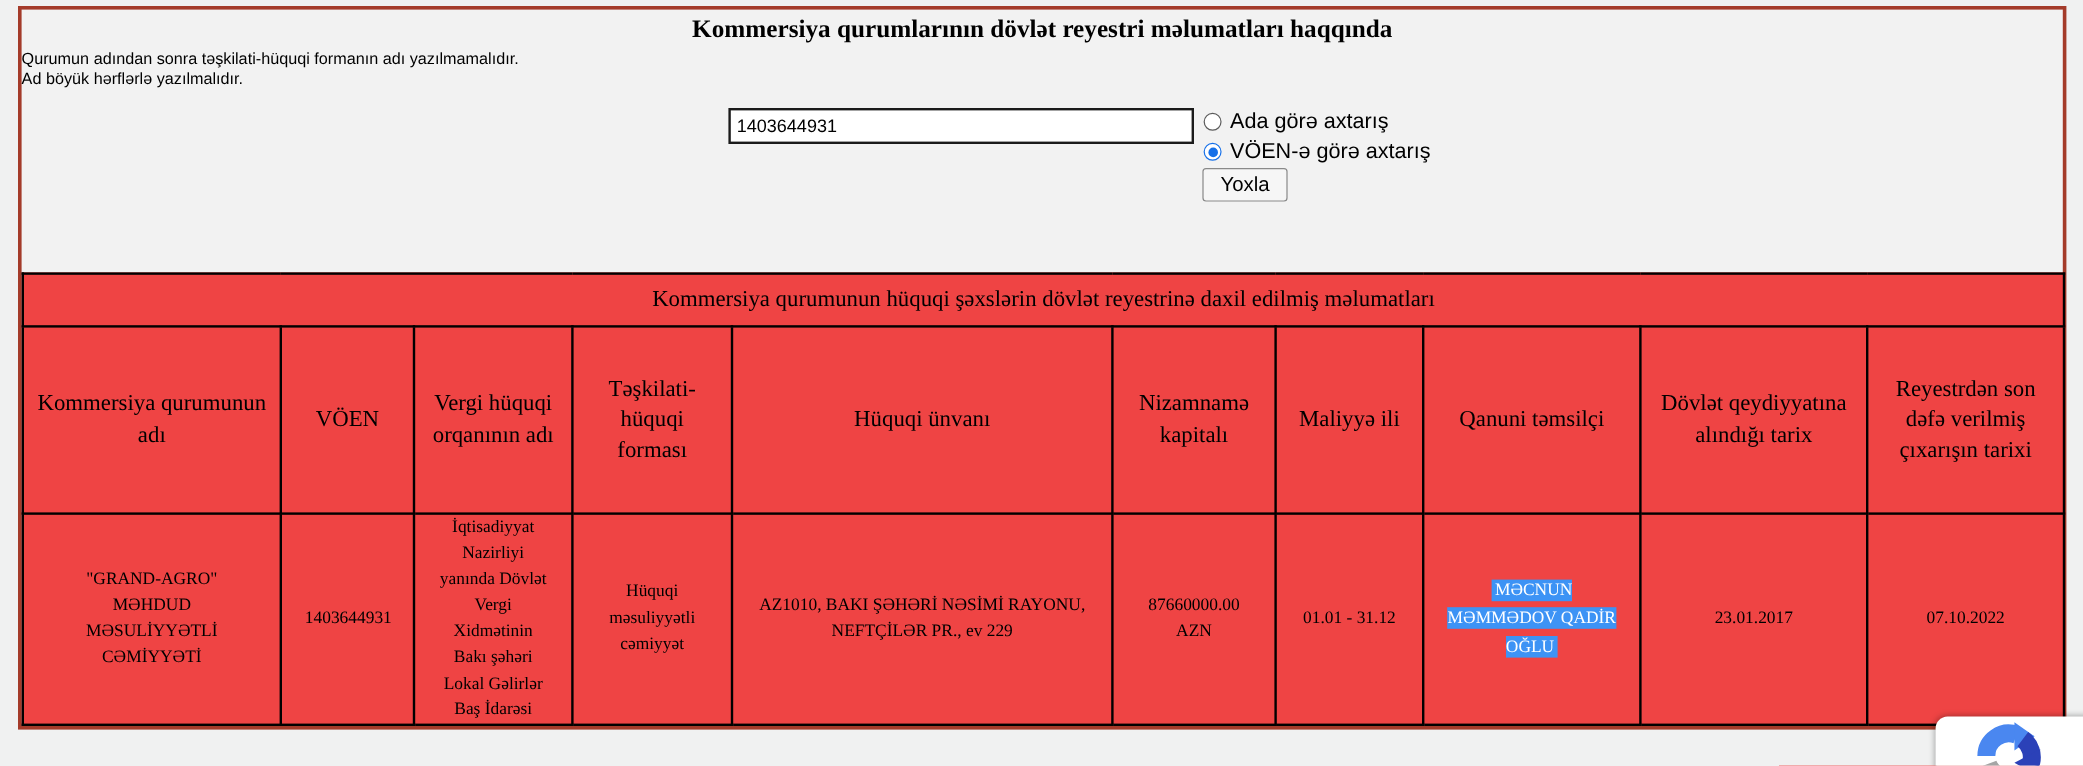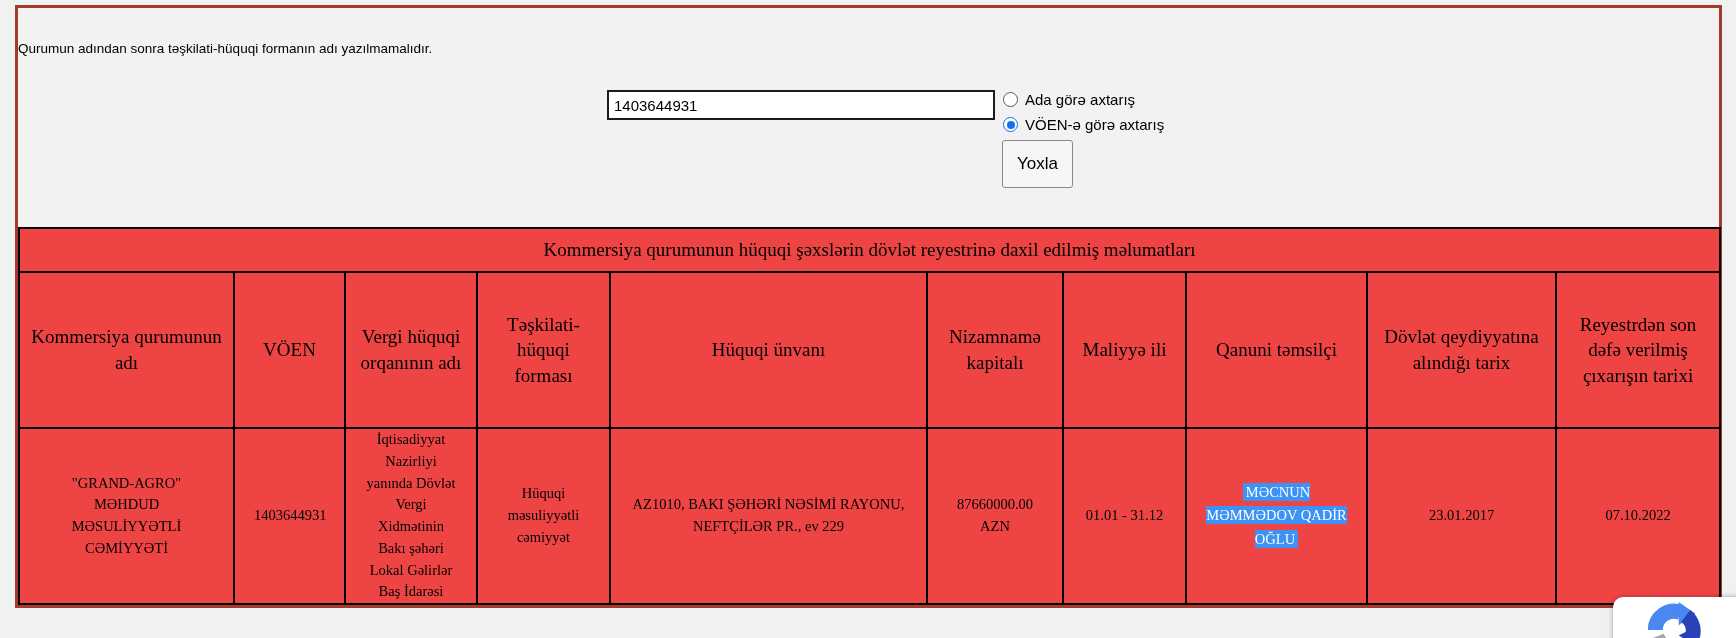--- a/index.html
+++ b/index.html
@@ -29,39 +29,39 @@
   .note{position:absolute;left:0;width:100%;font-size:13.5px;}
   .note1{top:33px;}
   .note2{top:50px;}
   .search-input{
     position:absolute;left:589px;top:82px;
     width:388px;height:30px;box-sizing:border-box;
     border:2px solid #1b1b1b;background:#fff;
     font-family:"Liberation Sans","DejaVu Sans",sans-serif;
     font-size:15px;padding:0 5px;color:#000;outline:none;
   }
-  .radio-row{position:absolute;left:985px;display:flex;align-items:center;gap:7px;font-size:15px;white-space:nowrap;}
+  .radio-row{position:absolute;left:985px;display:flex;align-items:center;gap:7px;font-size:18px;white-space:nowrap;}
   .radio-row1{top:83px;}
   .radio-row2{top:108px;}
   .radio{
     width:13px;height:13px;flex:0 0 13px;
     border:1.5px solid #5b5b5b;border-radius:50%;
     background:#fff;display:inline-block;position:relative;box-sizing:content-box;
   }
   .radio.checked{border-color:#1670e8;}
   .radio.checked::after{
     content:"";position:absolute;left:2.5px;top:2.5px;width:8px;height:8px;
     background:#1670e8;border-radius:50%;
   }
   .check-btn{
     position:absolute;left:984px;top:132px;
     font-family:"Liberation Sans","DejaVu Sans",sans-serif;
     font-size:17px;color:#000;
     background:#f6f6f6;border:1px solid #898989;border-radius:3px;
-    padding:13px 14px;cursor:pointer;
+    padding:3px 14px;cursor:pointer;
   }
   
   table.registry{
     width:1701px;table-layout:fixed;border-collapse:collapse;
     font-family:"Liberation Serif","DejaVu Serif",serif;
     background:#ef4444;
     margin-top:17px;
   }
   table.registry td,table.registry th{
     border:2px solid #000;
@@ -88,21 +88,23 @@
     box-shadow:0 0 5px rgba(0,0,0,.35);
   }
   .rc-icon{position:absolute;left:32px;top:4px;width:58px;height:58px;}
 </style>
 </head>
 <body style="background: rgb(240, 241, 241);">
 
 <div class="frame" style="border-color: rgb(164, 59, 42);">
 
   <div class="form-area">
+    <div class="page-title">Kommersiya qurumlarının dövlət reyestri məlumatları haqqında</div>
     <div class="note note1">Qurumun adından sonra təşkilati-hüquqi formanın adı yazılmamalıdır.</div>
+    <div class="note note2">Ad böyük hərflərlə yazılmalıdır.</div>
 
     <input class="search-input" type="text" value="1403644931" style="">
 
     <div class="radio-row radio-row1">
       <span class="radio"></span>
       <span>Ada görə axtarış</span>
     </div>
 
     <div class="radio-row radio-row2">
       <span class="radio checked"></span>

